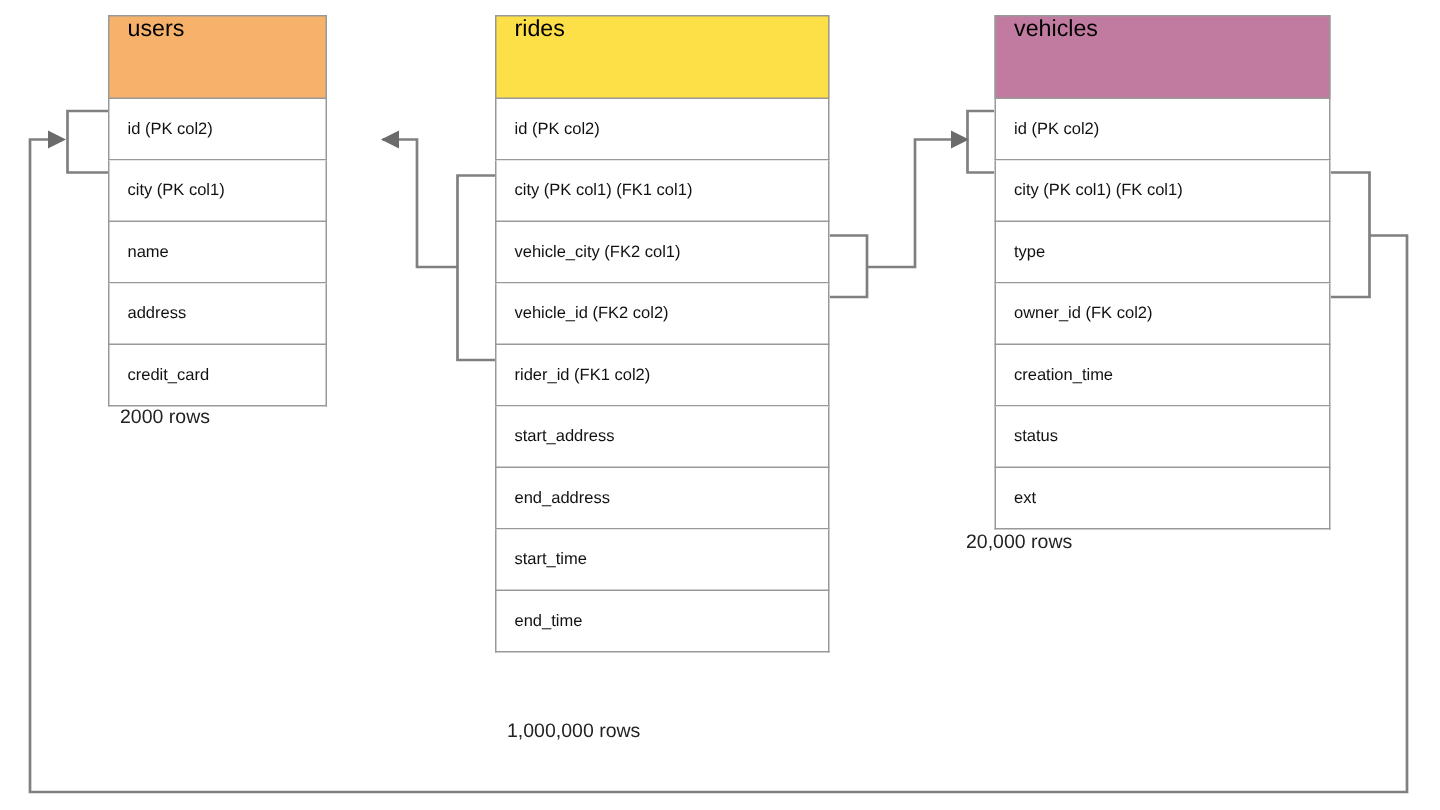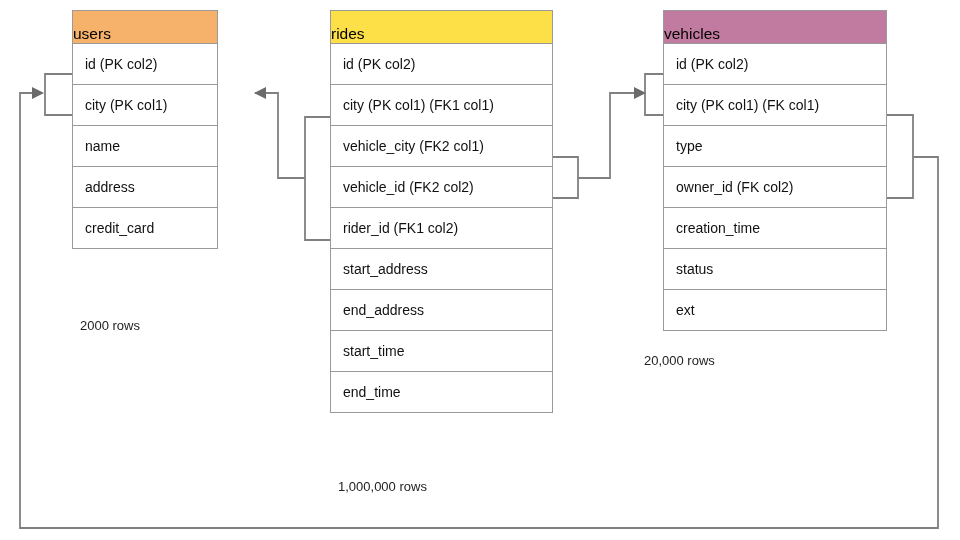--- a/index.html
+++ b/index.html
@@ -29,36 +29,36 @@
     pointer-events: none;
   }
   .table-box {
     position: absolute;
     box-sizing: border-box;
     background: #ffffff;
   }
   .tbl-header {
     box-sizing: border-box;
     border: 1px solid #999999;
-    height: 34px;
+    height: 56px;
     display: flex;
-    align-items: flex-end;
-    padding-left: 0;
+    align-items: flex-start;
+    padding-left: 12px;
     font-size: 15.5px;
     color: #000000;
   }
   .tbl-row {
     box-sizing: border-box;
     border: 1px solid #999999;
     border-top: none;
     height: 41px;
     display: flex;
     align-items: center;
     padding-left: 12px;
-    font-size: 14px;
+    font-size: 11px;
     background: #ffffff;
     color: #111111;
   }
   .row-count {
     position: absolute;
     font-size: 13px;
     color: #222222;
     white-space: nowrap;
   }
 </style>
@@ -110,21 +110,21 @@
     <div class="tbl-row">
       <span>name</span>
     </div>
     <div class="tbl-row">
       <span>address</span>
     </div>
     <div class="tbl-row">
       <span>credit_card</span>
     </div>
   </div>
-  <div class="row-count" style="left:80px; top:270px;margin-top:48px;">2000 rows</div>
+  <div class="row-count" style="left:80px; top:270px;">2000 rows</div>
 
   <div class="table-box" style="left:330px; top:10px; width:223px;">
     <div class="tbl-header" style="background:#fde047;">
       <span>rides</span>
     </div>
     <div class="tbl-row">
       <span>id (PK col2)</span>
     </div>
     <div class="tbl-row">
       <span>city (PK col1) (FK1 col1)</span>

